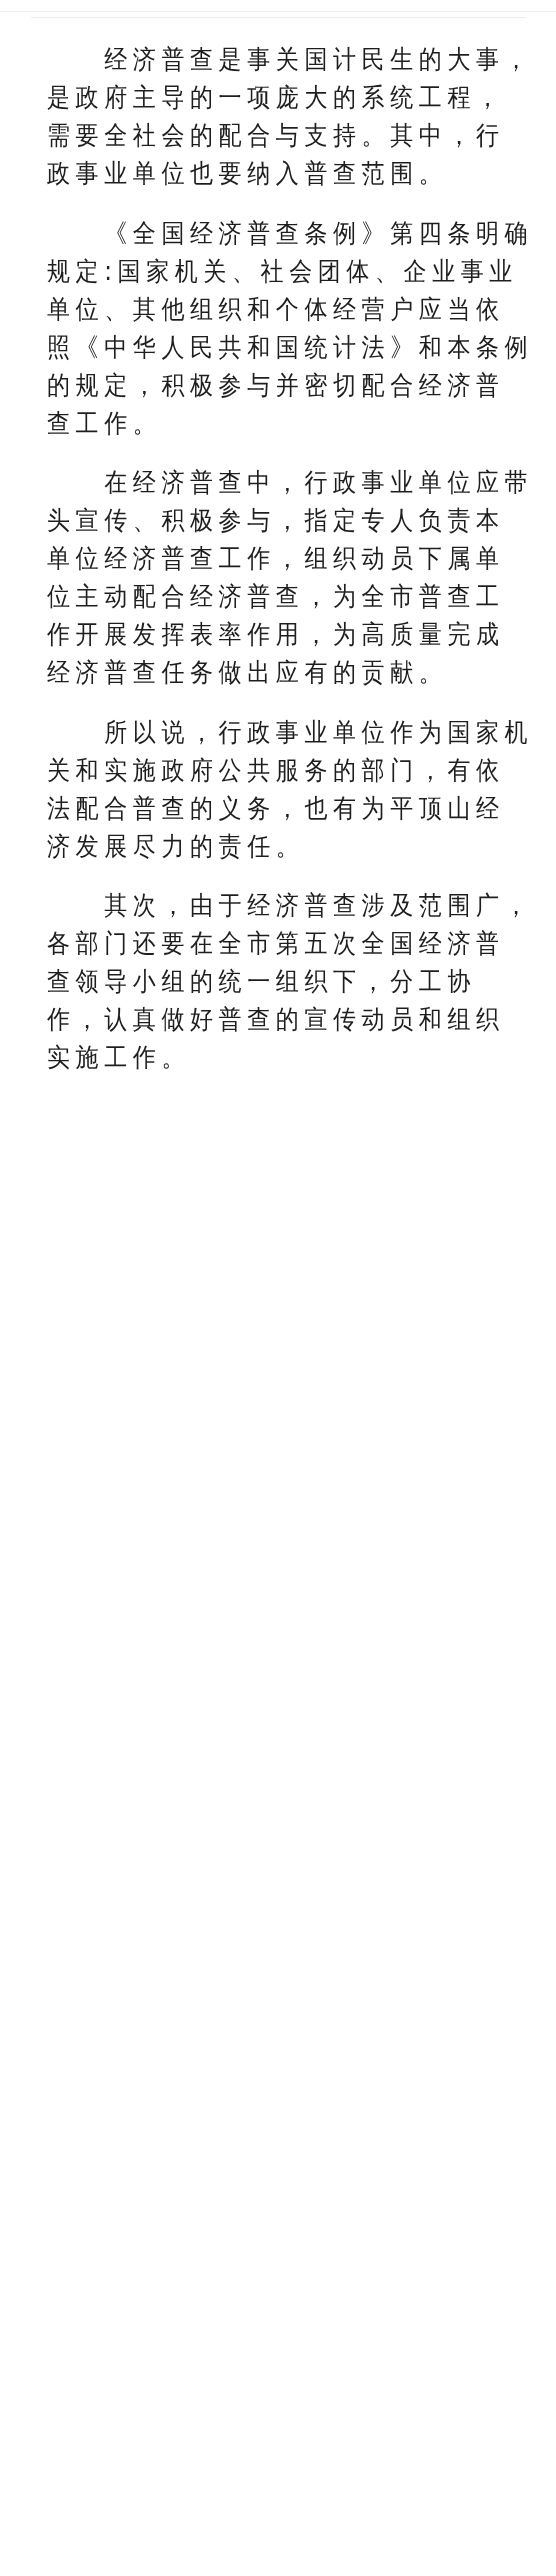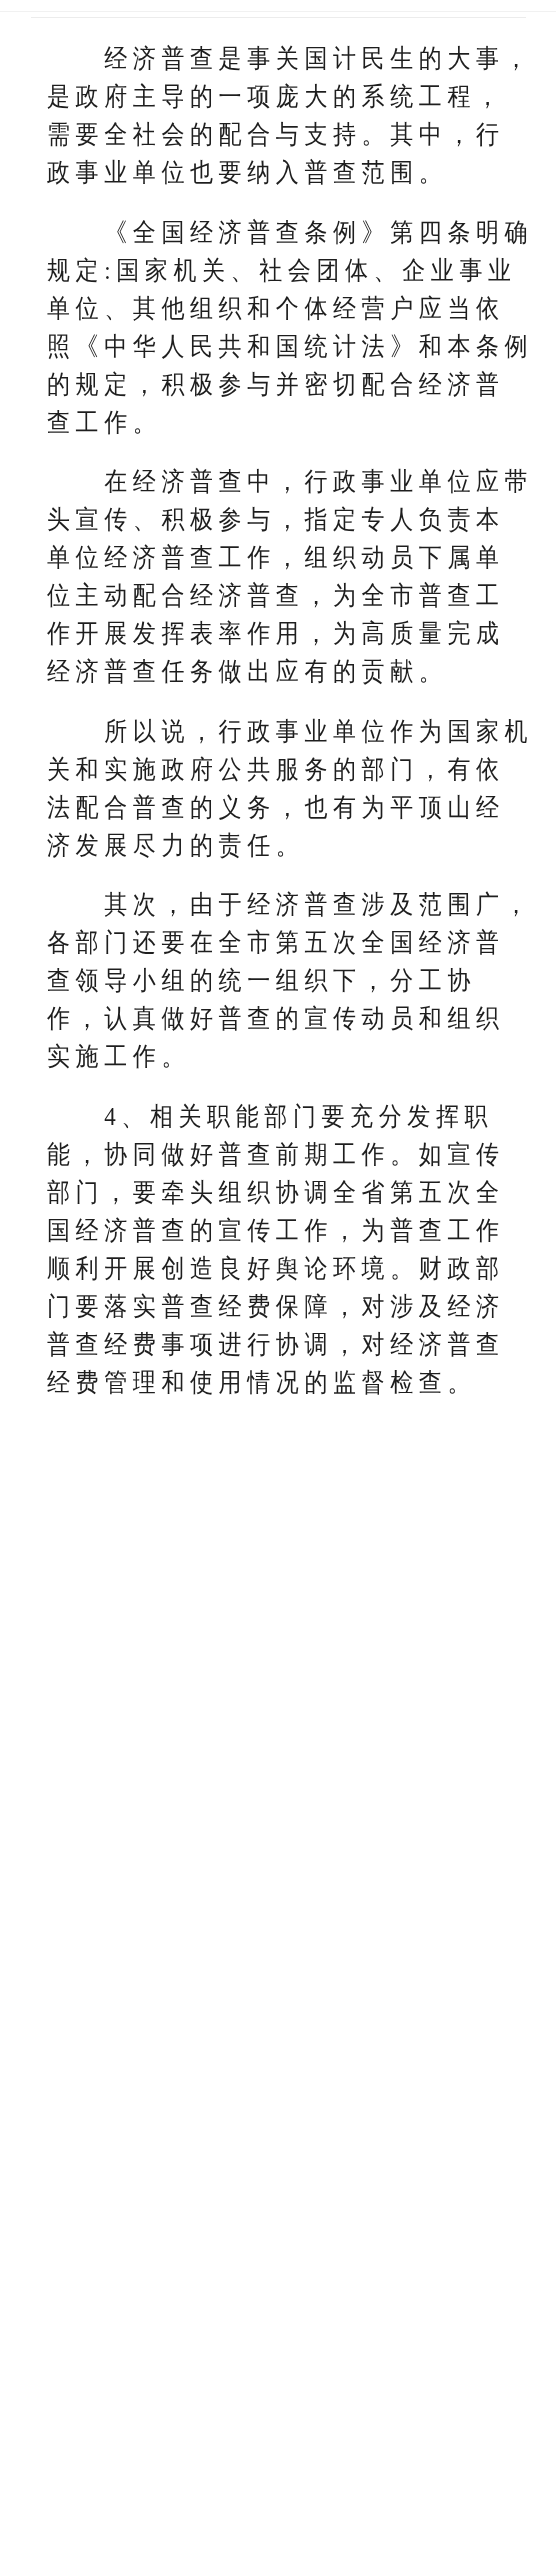--- a/index.html
+++ b/index.html
@@ -32,21 +32,20 @@
     background: #ececec;
   }
   .article {
     position: absolute;
     left: 47px;
     top: 40px;
     width: 474px;
   }
   .para {
     margin: 0 0 21.6px 0;
-    font-family: Liberation Serif, serif;
   }
   .line {
     display: block;
     height: 38px;
     line-height: 38px;
     font-size: 23px;
     letter-spacing: 5.6px;
     white-space: nowrap;
     transform: scaleY(1.12);
     transform-origin: left center;
@@ -97,26 +96,16 @@
     <span class="line">　　其次，由于经济普查涉及范围广，</span>
     <span class="line">各部门还要在全市第五次全国经济普</span>
     <span class="line">查领导小组的统一组织下，分工协</span>
     <span class="line">作，认真做好普查的宣传动员和组织</span>
     <span class="line">实施工作。</span>
   </div>
 
 
 
 
-  <div class="para">
-    <span class="line">　　4、相关职能部门要充分发挥职</span>
-    <span class="line">能，协同做好普查前期工作。如宣传</span>
-    <span class="line">部门，要牵头组织协调全省第五次全</span>
-    <span class="line">国经济普查的宣传工作，为普查工作</span>
-    <span class="line">顺利开展创造良好舆论环境。财政部</span>
-    <span class="line">门要落实普查经费保障，对涉及经济</span>
-    <span class="line">普查经费事项进行协调，对经济普查</span>
-    <span class="line">经费管理和使用情况的监督检查。</span>
-  </div>
 
 
 </article>
 
 
 </body></html>

